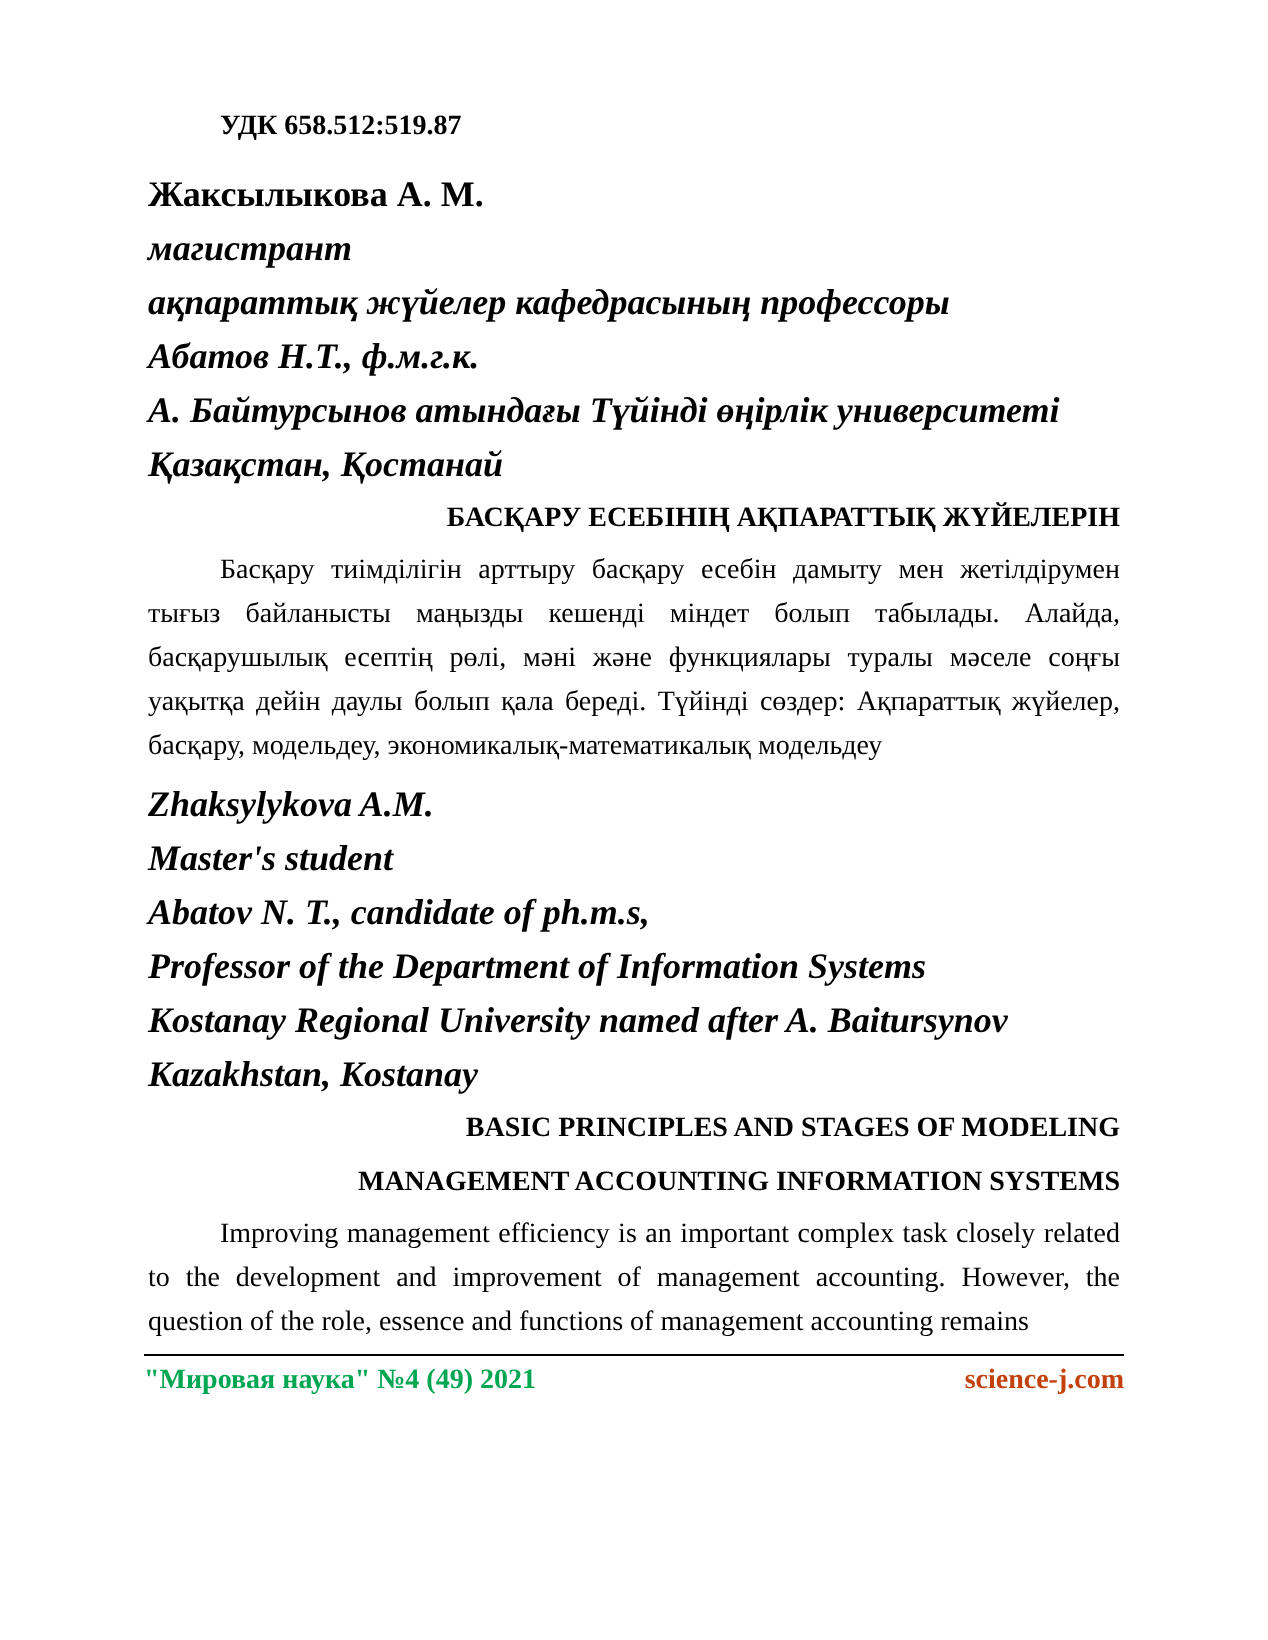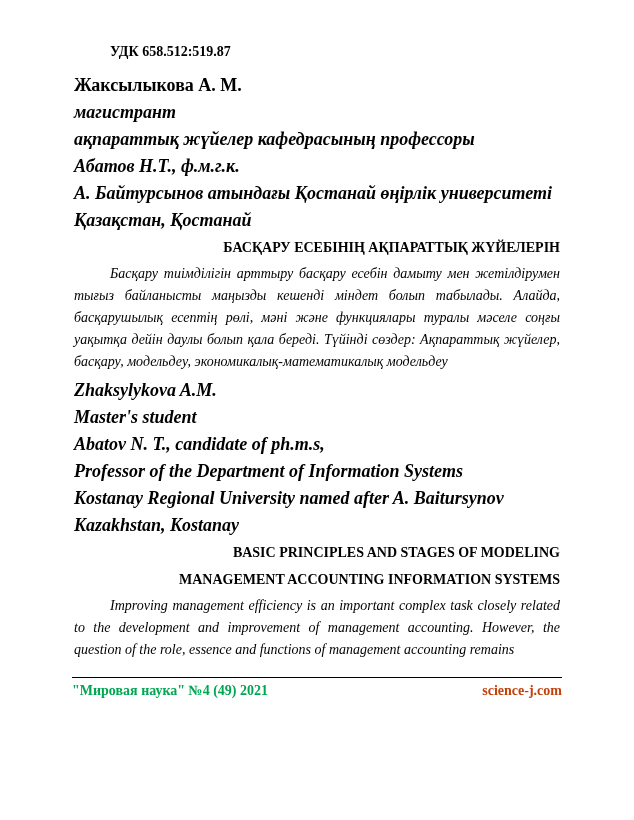--- a/index.html
+++ b/index.html
@@ -12,21 +12,21 @@
     height: 820px;
     font-family: "Liberation Serif", serif;
     color: #000000;
     position: relative;
     overflow: hidden;
   }
   .page {
     box-sizing: border-box;
     width: 634px;
     height: 715px;
-    padding: 44px 74px 0 74px;
+    padding: 56px 74px 0 74px;
     position: relative;
   }
   .udk {
     font-weight: bold;
     font-size: 14px;
     margin-left: 36px;
     margin-bottom: 12px;
   }
   .byline-block div {
     text-align: left;
@@ -42,21 +42,20 @@
     font-weight: bold;
     font-style: italic;
   }
   .title {
     text-align: right;
     font-weight: bold;
     font-size: 14px;
     line-height: 27px;
   }
   .abstract {
-    font-style: italic;
     font-size: 14px;
     line-height: 22px;
     text-align: justify;
     text-indent: 36px;
     margin: 2px 0 4px 0;
   }
   .footer {
     position: absolute;
     left: 72px;
     right: 72px;
@@ -74,21 +73,21 @@
 
 <div class="page">
 
   <div class="udk">УДК 658.512:519.87</div>
 
   <div class="byline-block">
     <div class="plain">Жаксылыкова А. М.</div>
     <div class="bi">магистрант</div>
     <div class="bi">ақпараттық жүйелер кафедрасының профессоры</div>
     <div class="bi">Абатов Н.Т., ф.м.г.к.</div>
-    <div class="bi">А. Байтурсынов атындағы Қостанай өңірлік университеті</div>
+    <div class="bi">А. Байтурсынов атындағы Түйінді өңірлік университеті</div>
     <div class="bi">Қазақстан, Қостанай</div>
   </div>
 
   <div class="title">
     <div>БАСҚАРУ ЕСЕБІНІҢ АҚПАРАТТЫҚ ЖҮЙЕЛЕРІН</div>
   </div>
 
   <p class="abstract">Басқару тиімділігін арттыру басқару есебін дамыту мен жетілдірумен тығыз байланысты маңызды кешенді міндет болып табылады. Алайда, басқарушылық есептің рөлі, мәні және функциялары туралы мәселе соңғы уақытқа дейін даулы болып қала береді. Түйінді сөздер: Ақпараттық жүйелер, басқару, модельдеу, экономикалық-математикалық модельдеу</p>
 
   <div class="byline-block">

